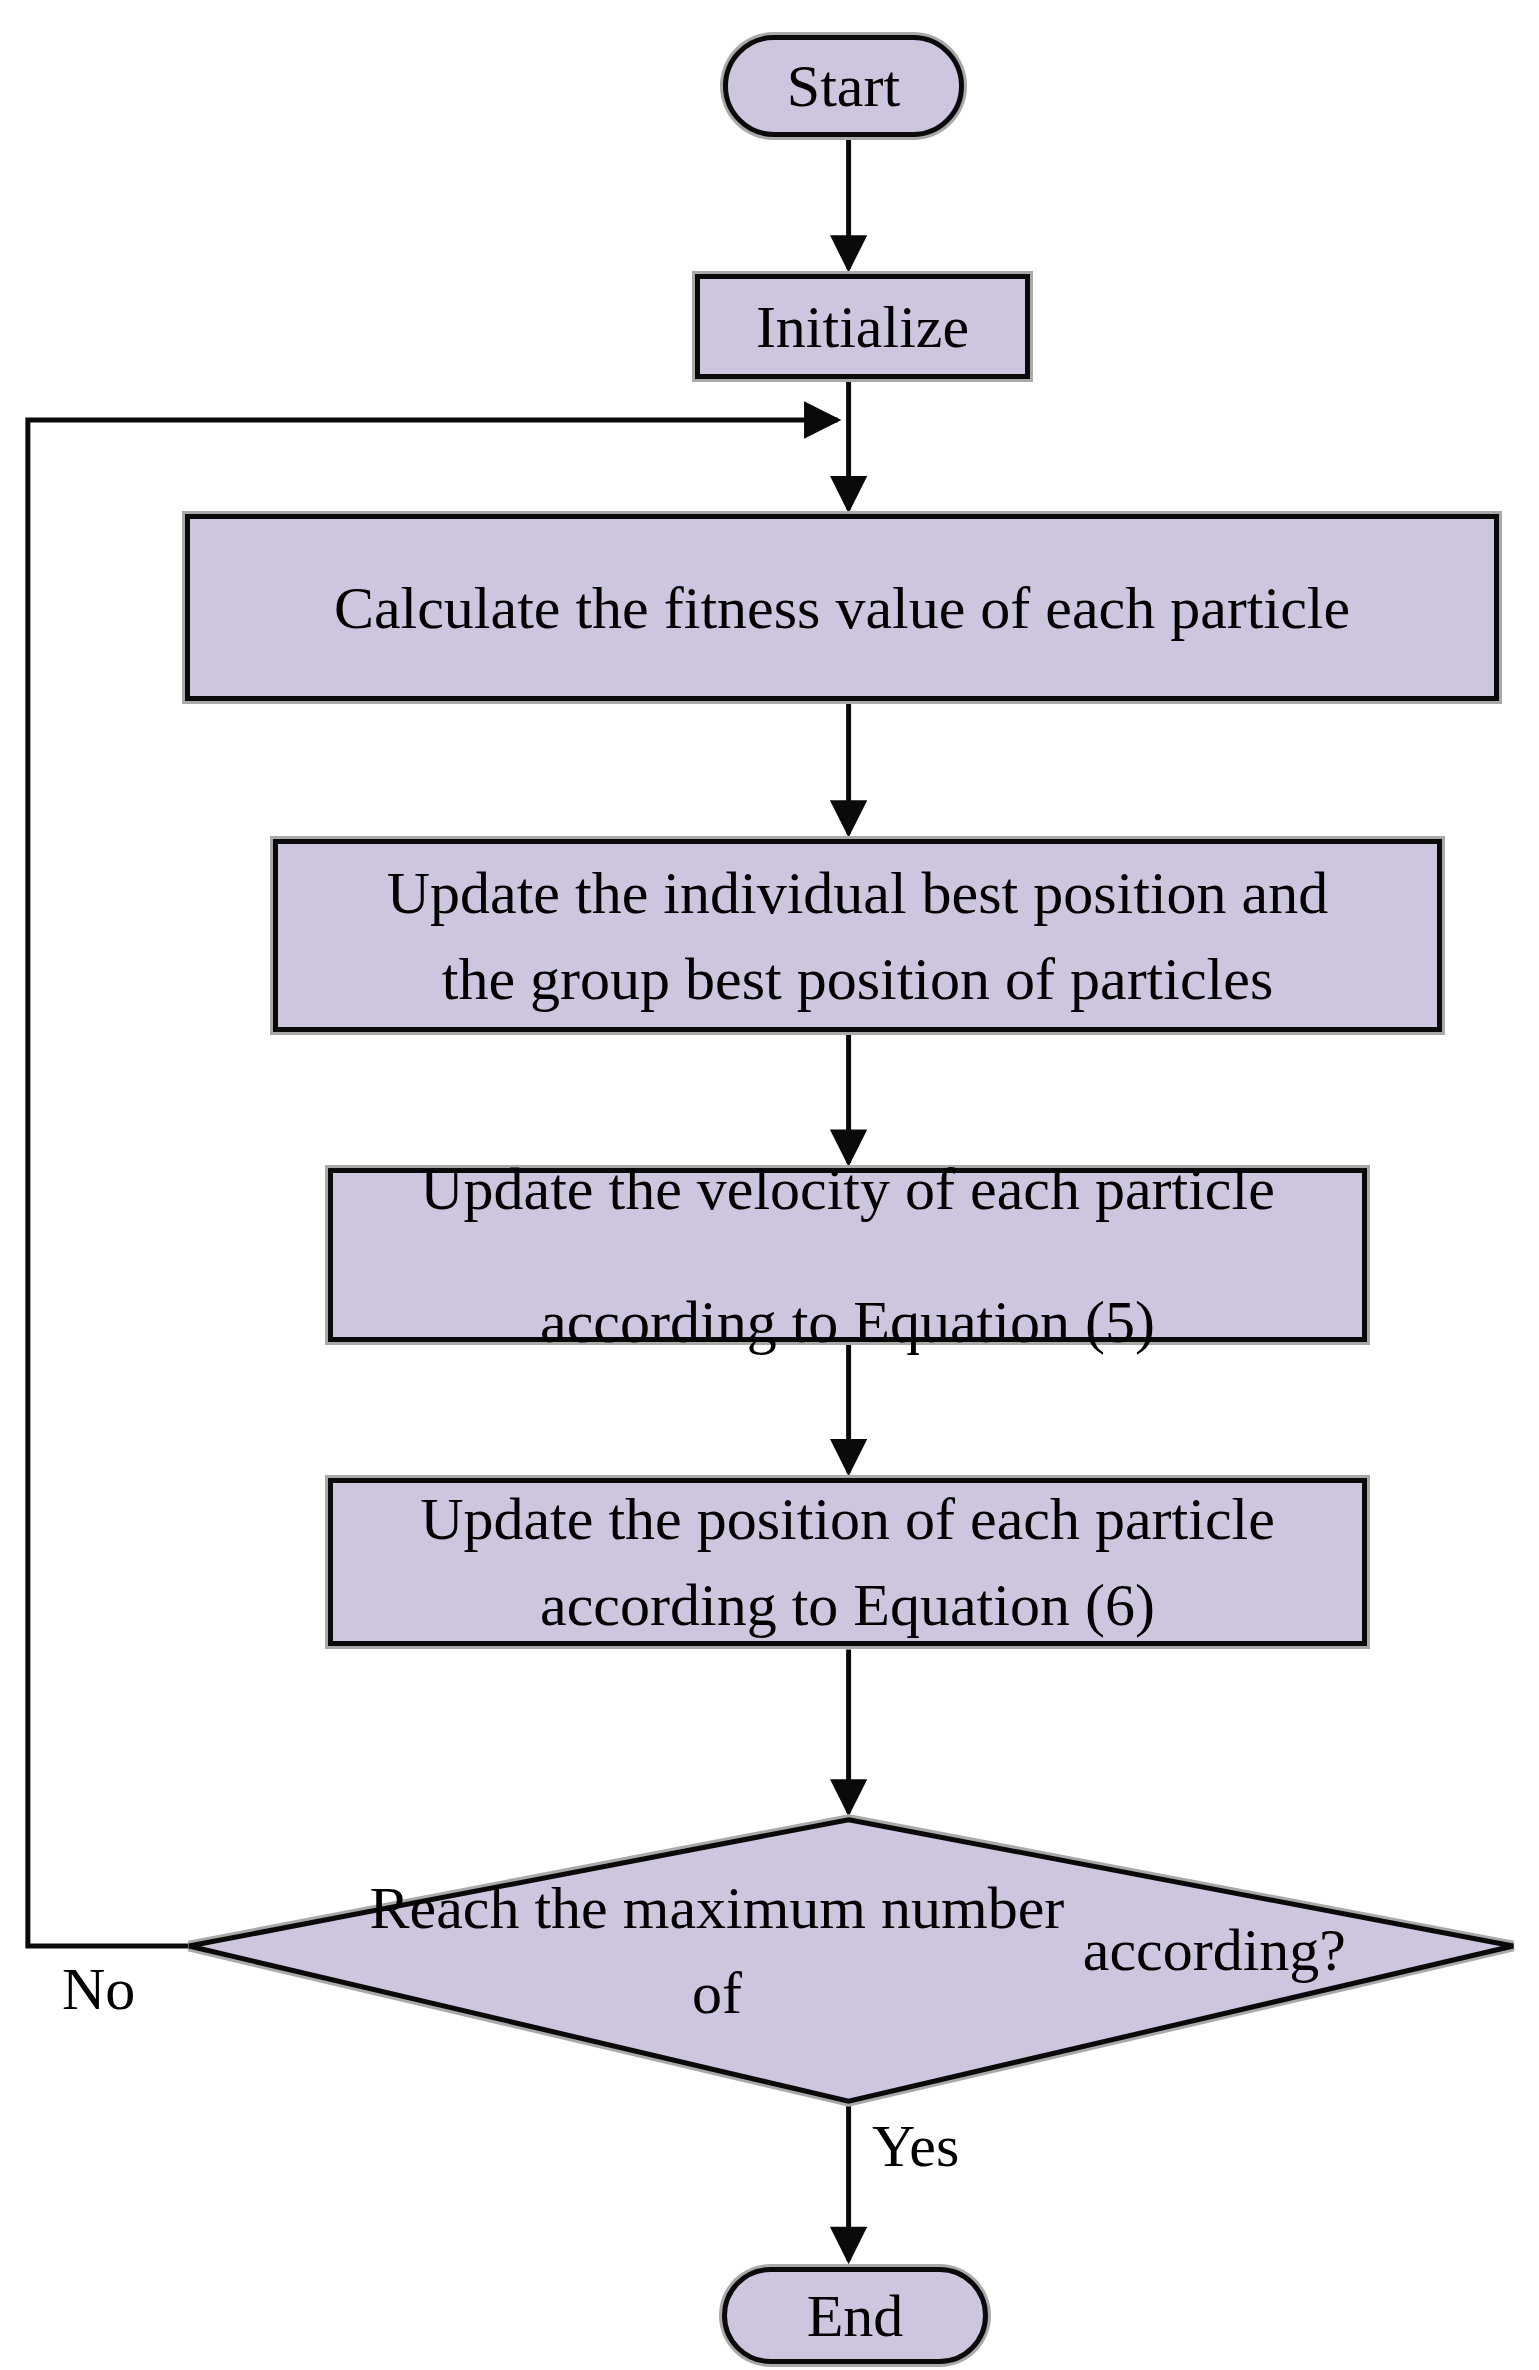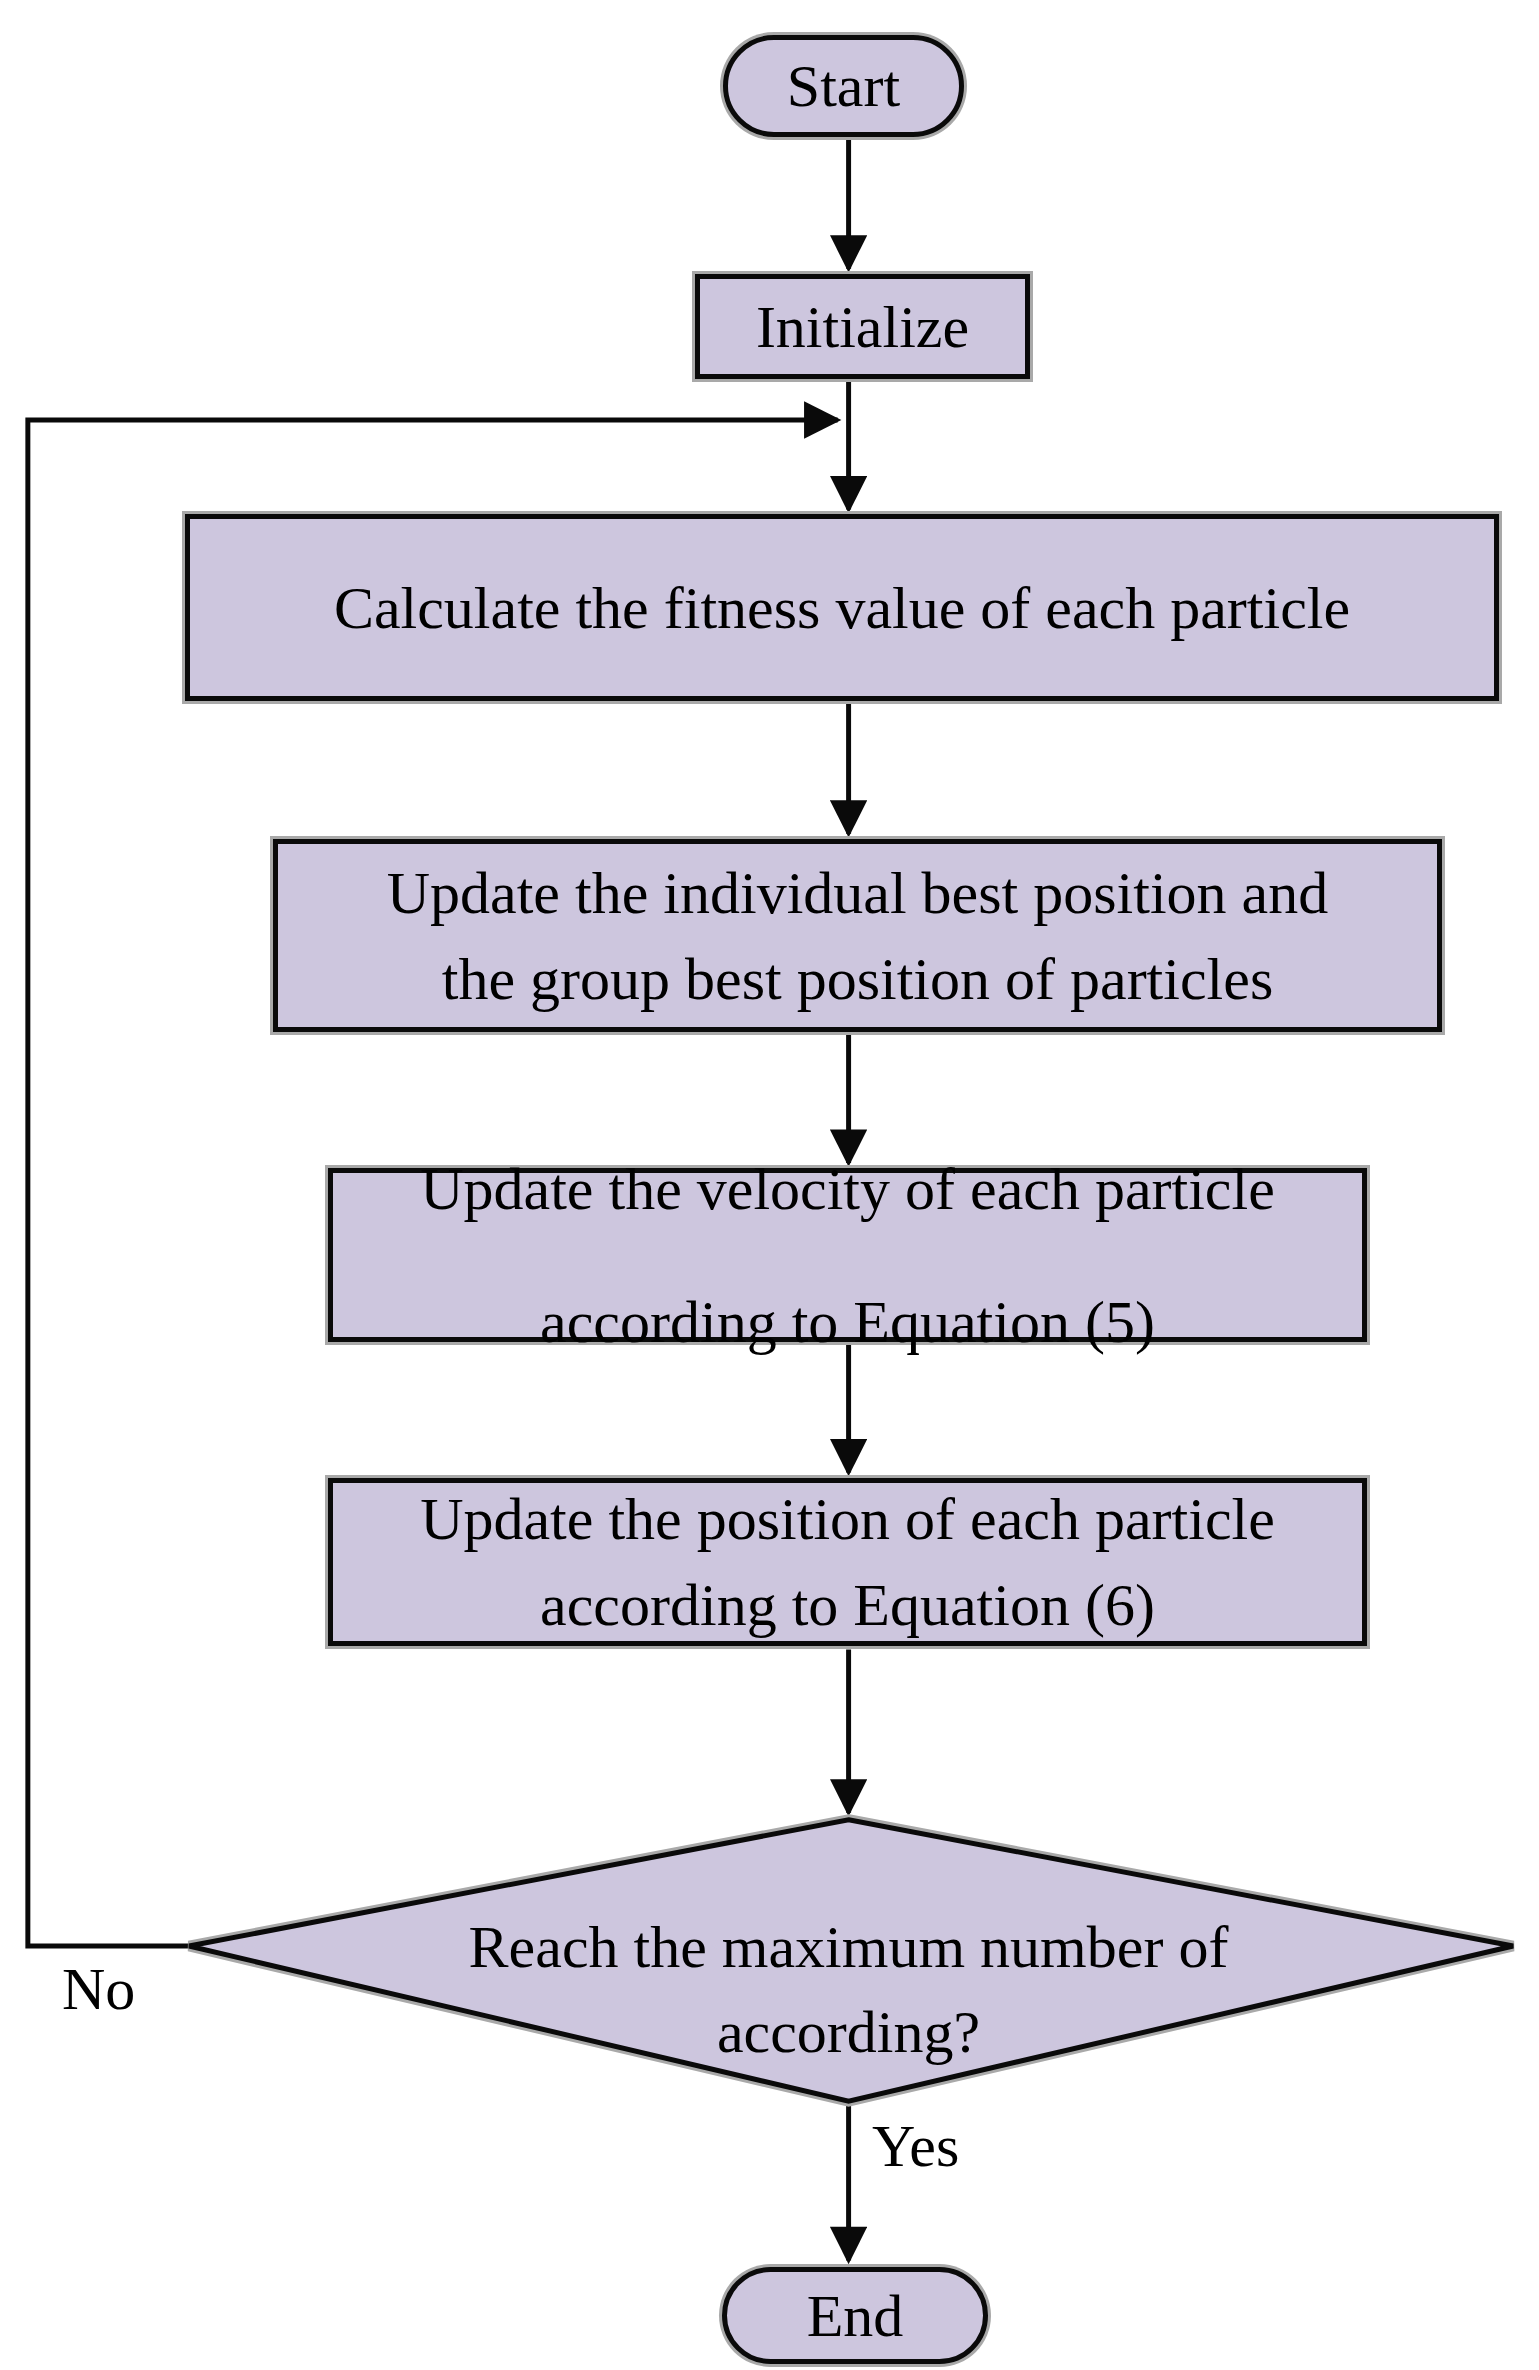--- a/index.html
+++ b/index.html
@@ -58,22 +58,22 @@
   .stadium{border-radius:994px;}
   .node-start{left:723px;top:35px;width:241px;height:102px;}
   .node-initialize{left:681px;top:274px;width:335px;height:105px;margin-left:14px;}
   .node-calc{left:185px;top:514px;width:1314px;height:187px;}
   .node-best{left:273px;top:839px;width:1169px;height:193px;}
   .node-velocity{left:328px;top:1168px;width:1039px;height:174px;gap:47px;}
   .node-position{left:328px;top:1478px;width:1039px;height:168px;}
   .node-end{left:722px;top:2267px;width:266px;height:97px;}
   .diamond-label{
     position:absolute;
-    left:351px;top:1905px;width:995px;height:169px;
-    display:flex;flex-direction:column;align-items:center;justify-content:center;
+    left:351px;top:1866px;width:995px;height:169px;
+    display:flex;flex-direction:row;align-items:center;justify-content:center;
     text-align:center;font-size:60px;line-height:85px;
   }
   .edge-label{
     position:absolute;
     font-size:60px;
     line-height:62px;
     white-space:nowrap;
   }
   .label-no{left:62px;top:1958px;}
   .label-yes{left:872px;top:2115px;}

